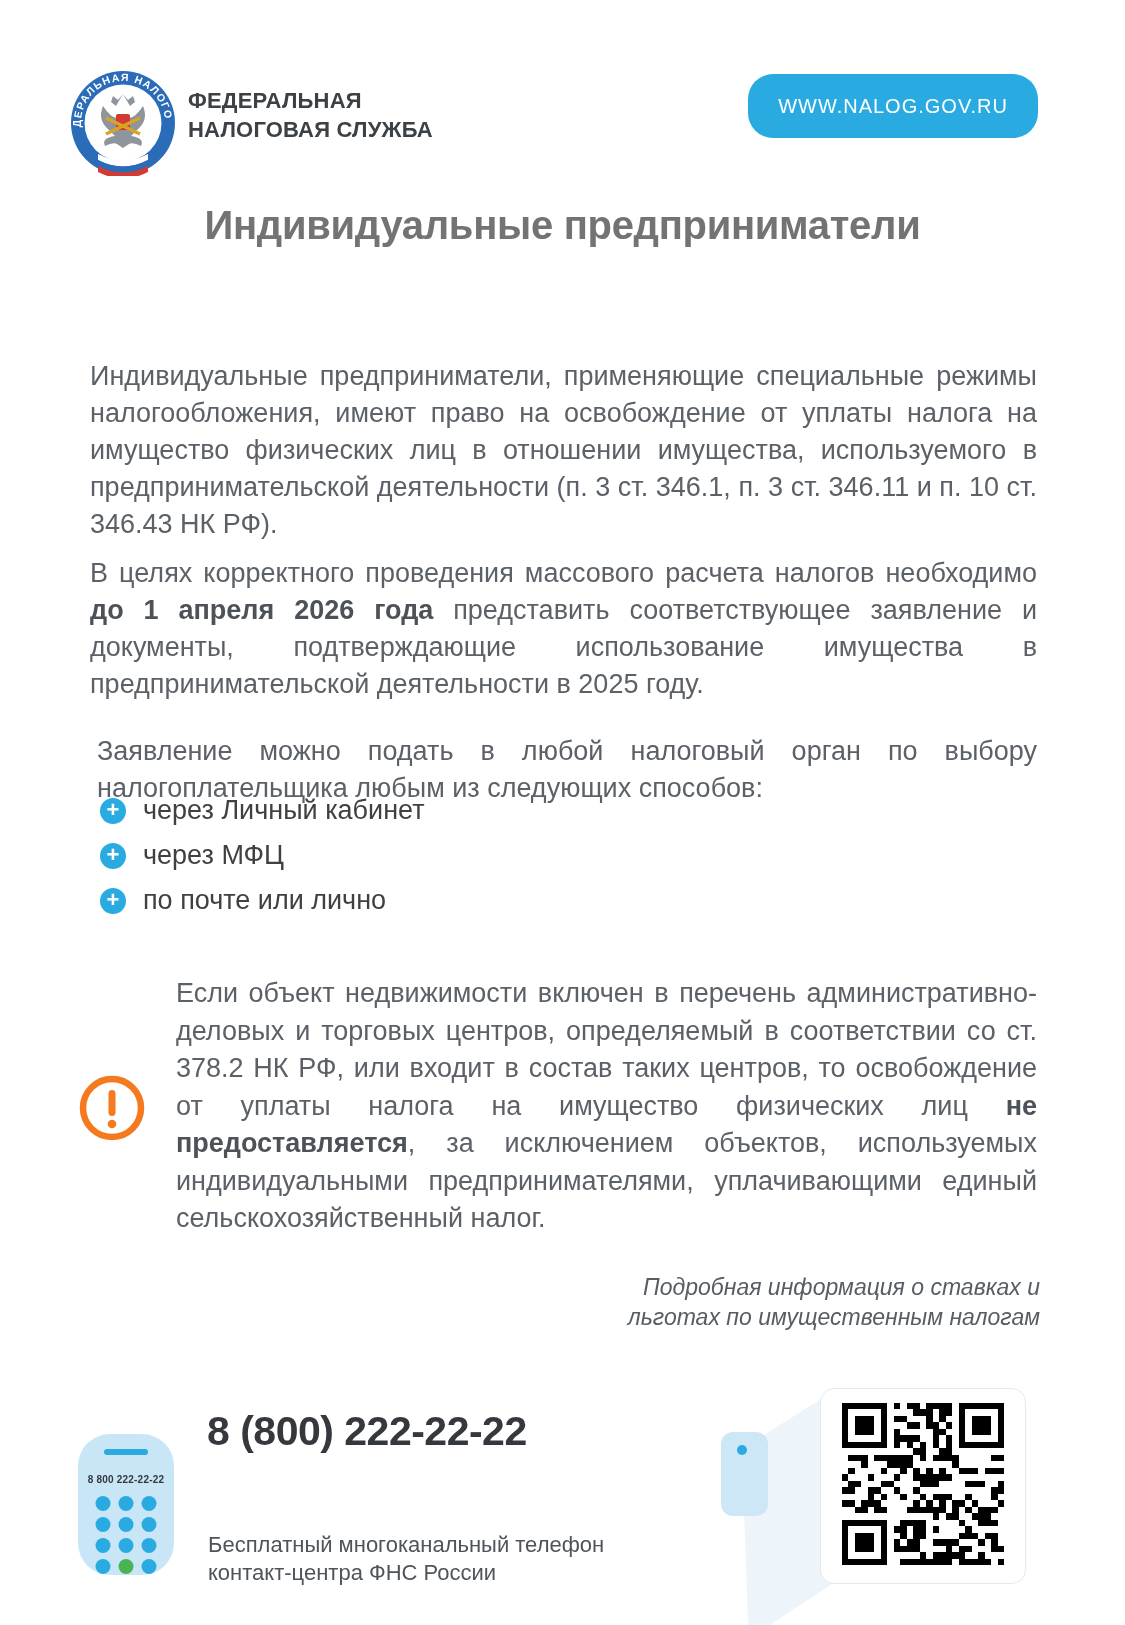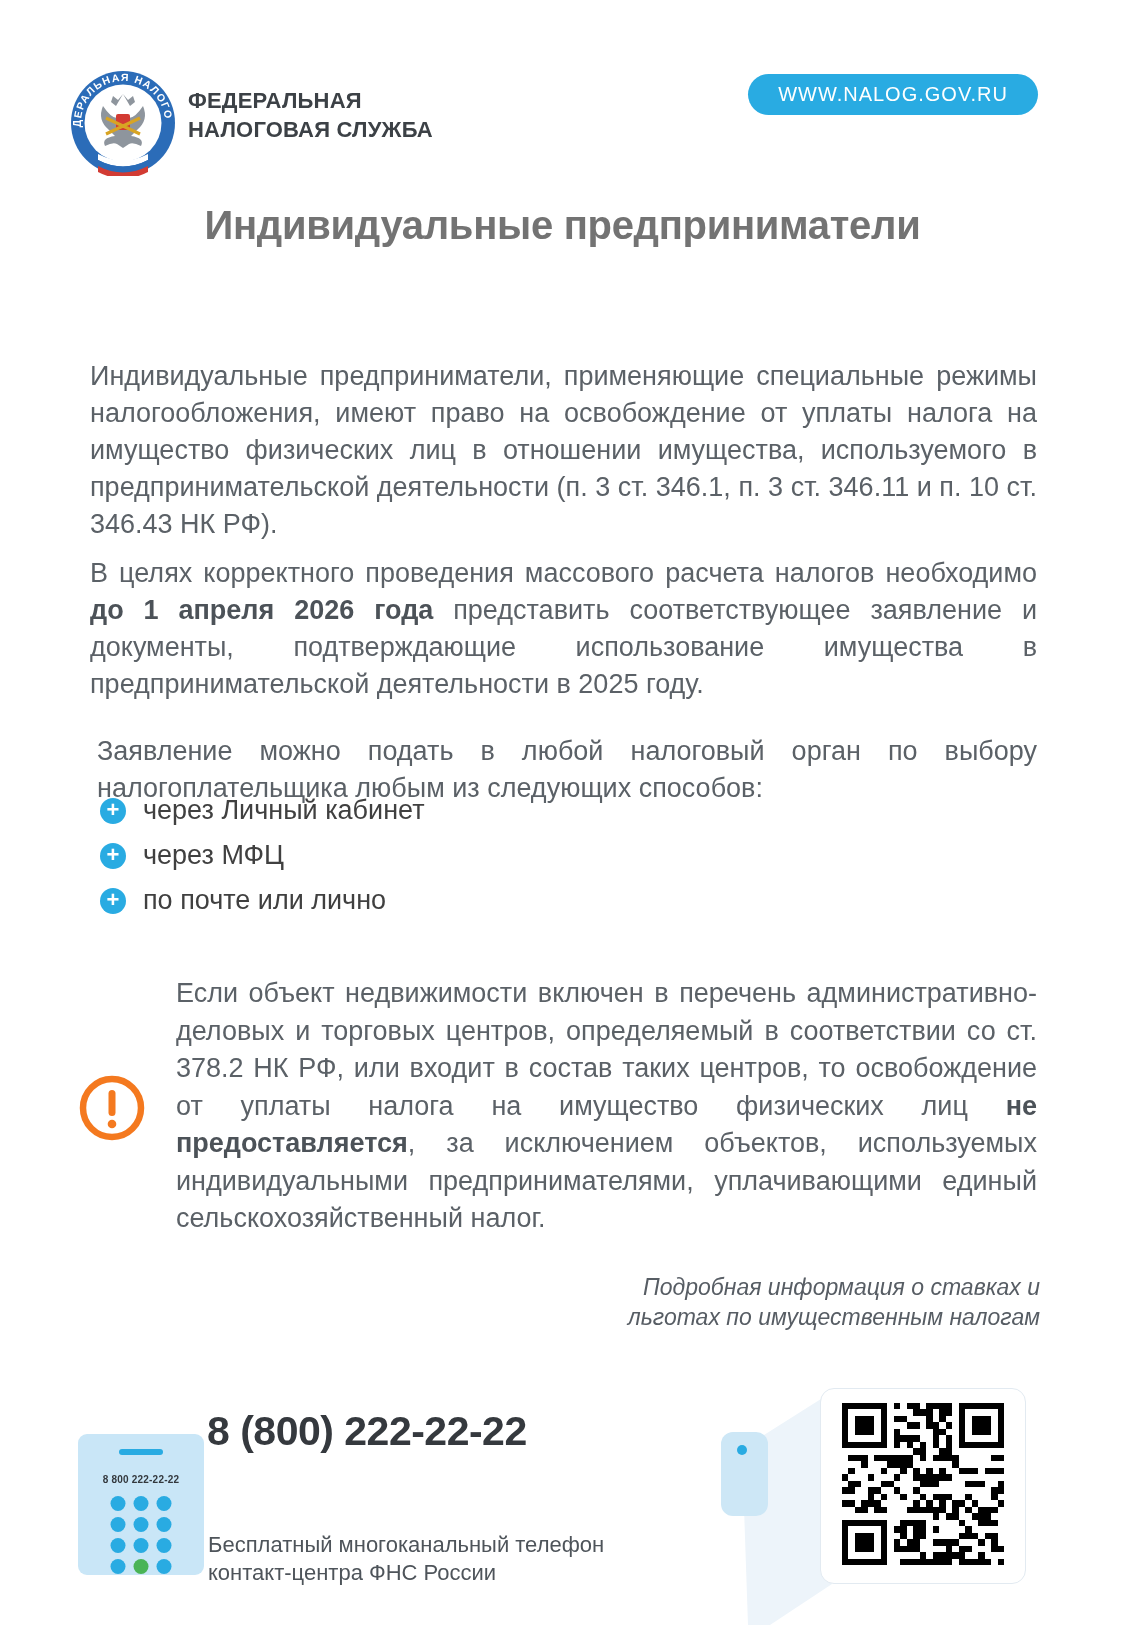--- a/index.html
+++ b/index.html
@@ -4,21 +4,21 @@
 <style>
   html,body{margin:0;padding:0;background:#ffffff;}
   .poster{
     position:relative;width:1125px;height:1625px;background:#ffffff;overflow:hidden;
     font-family:"Liberation Sans", sans-serif;color:#5b6167;
   }
   
   .emblem{position:absolute;left:70px;top:70px;width:106px;height:106px;}
   .logo-text{position:absolute;left:188px;top:86px;font-size:22px;font-weight:bold;
     color:#3c4146;line-height:29px;letter-spacing:.2px;}
-  .site-btn{position:absolute;left:748px;top:74px;width:290px;height:41px;border-radius:25px;
+  .site-btn{position:absolute;left:748px;top:74px;width:290px;height:64px;border-radius:25px;
     background:#29abe2;display:flex;align-items:center;justify-content:center;cursor:pointer;text-align:center;}
   .site-btn span{color:#ffffff;font-size:20px;letter-spacing:1px;}
   
   .title{position:absolute;left:0;top:204px;width:1125px;text-align:center;
     font-size:40px;font-weight:bold;color:#737373;line-height:42px;letter-spacing:-.3px;}
   
   .para{position:absolute;left:90px;width:947px;font-size:27px;line-height:37px;
     text-align:justify;color:#5b6167;}
   .p1{top:331px;}
   .p2{top:528px;}
@@ -34,21 +34,21 @@
   
   .warn-icon{position:absolute;left:78px;top:1074px;width:68px;height:68px;}
   .warn-text{position:absolute;left:176px;top:948px;width:861px;font-size:27px;
     line-height:37.5px;text-align:justify;color:#5b6167;}
   .warn-text b{color:#4c5258;}
   
   .qr-note{position:absolute;left:560px;top:1272px;width:480px;text-align:right;
     font-style:italic;font-size:23px;line-height:30px;color:#575d64;}
   
   .phone-icon{position:absolute;left:78px;top:1434px;width:96px;height:141px;
-    background:#c9e6f7;border-radius:9px;padding-left:30px;}
+    background:#c9e6f7;border-radius:32px;}
   .phone-speaker{position:absolute;left:50%;transform:translateX(-50%);top:15px;width:44px;
     height:6px;border-radius:3px;background:#29abe2;}
   .phone-mini-label{position:absolute;left:0;top:40px;width:100%;text-align:center;
     font-size:10px;font-weight:bold;color:#33383d;letter-spacing:.2px;}
   .keypad{position:absolute;left:50%;transform:translateX(-50%);top:62px;display:grid;
     grid-template-columns:repeat(3,15px);grid-auto-rows:15px;gap:6px 8px;}
   .key{width:15px;height:15px;border-radius:50%;background:#29abe2;}
   .key.green{background:#49b456;}
   .phone-number{position:absolute;left:207px;top:1408px;font-size:41px;font-weight:bold;
     color:#35393e;letter-spacing:-.5px;}

